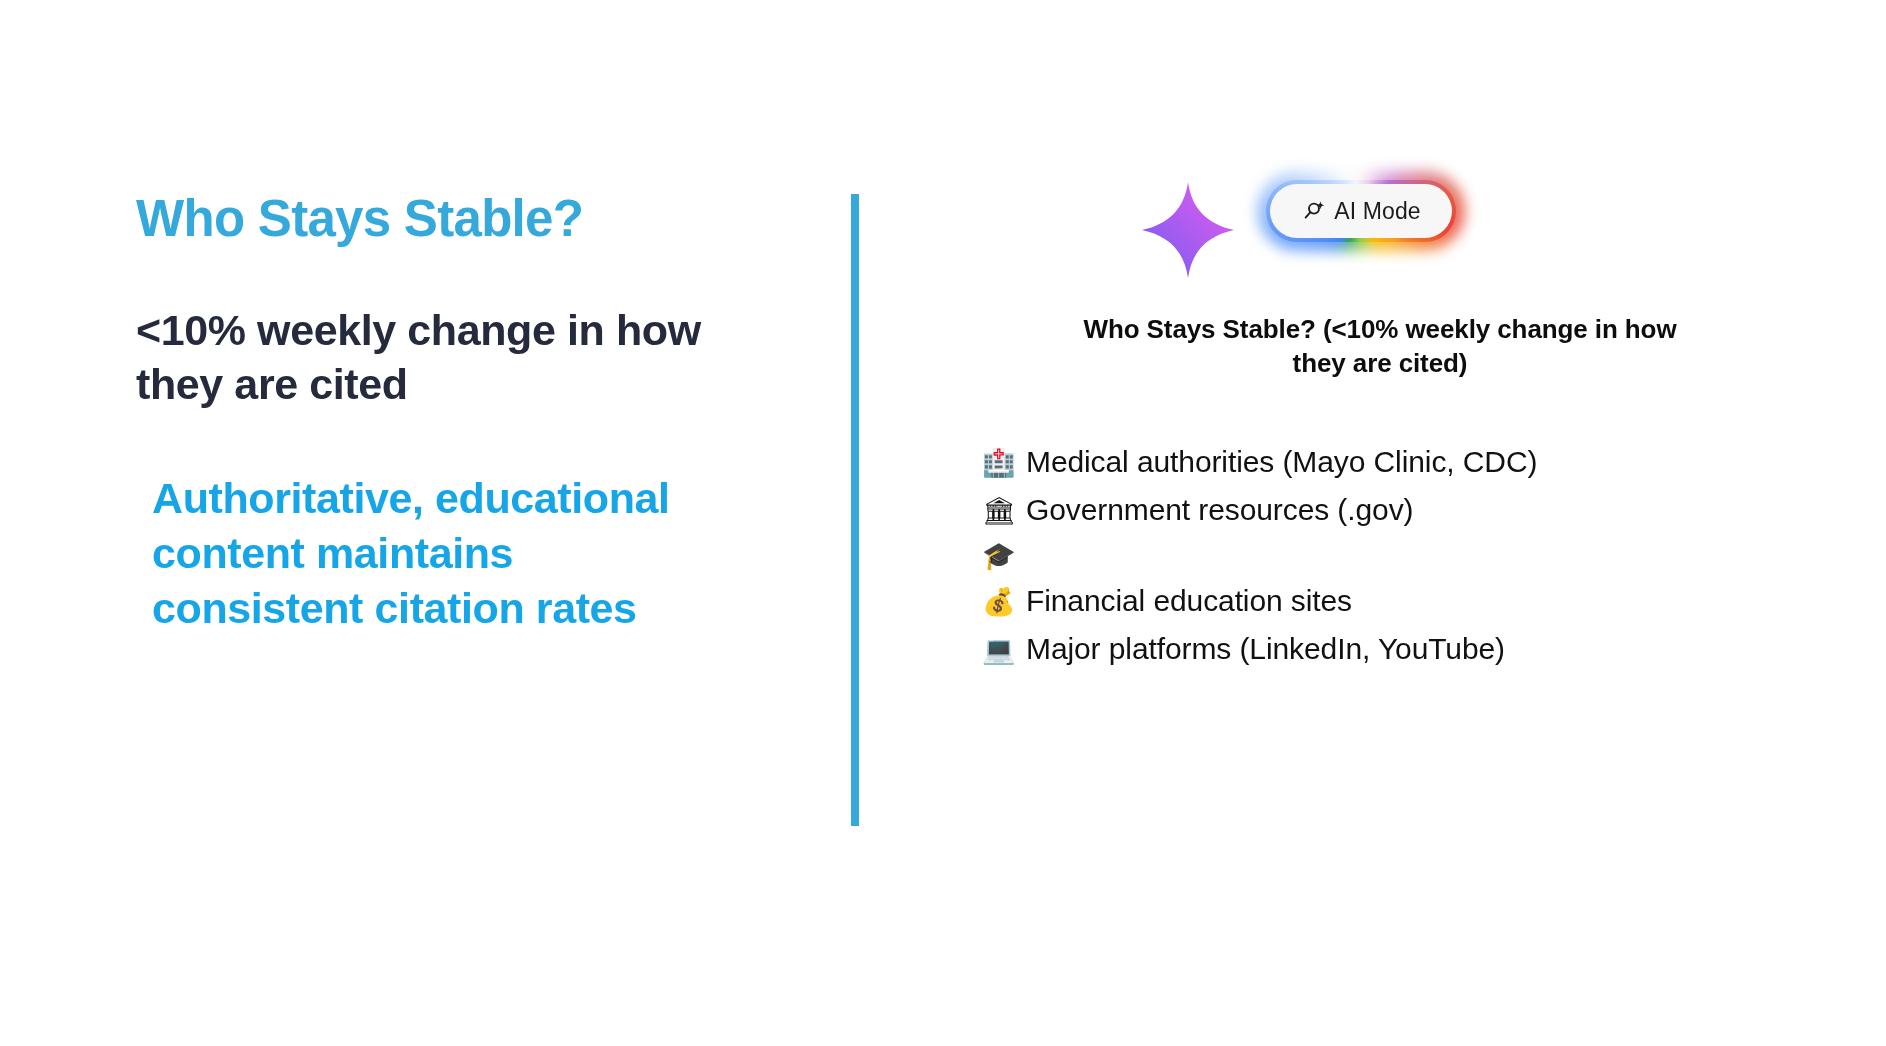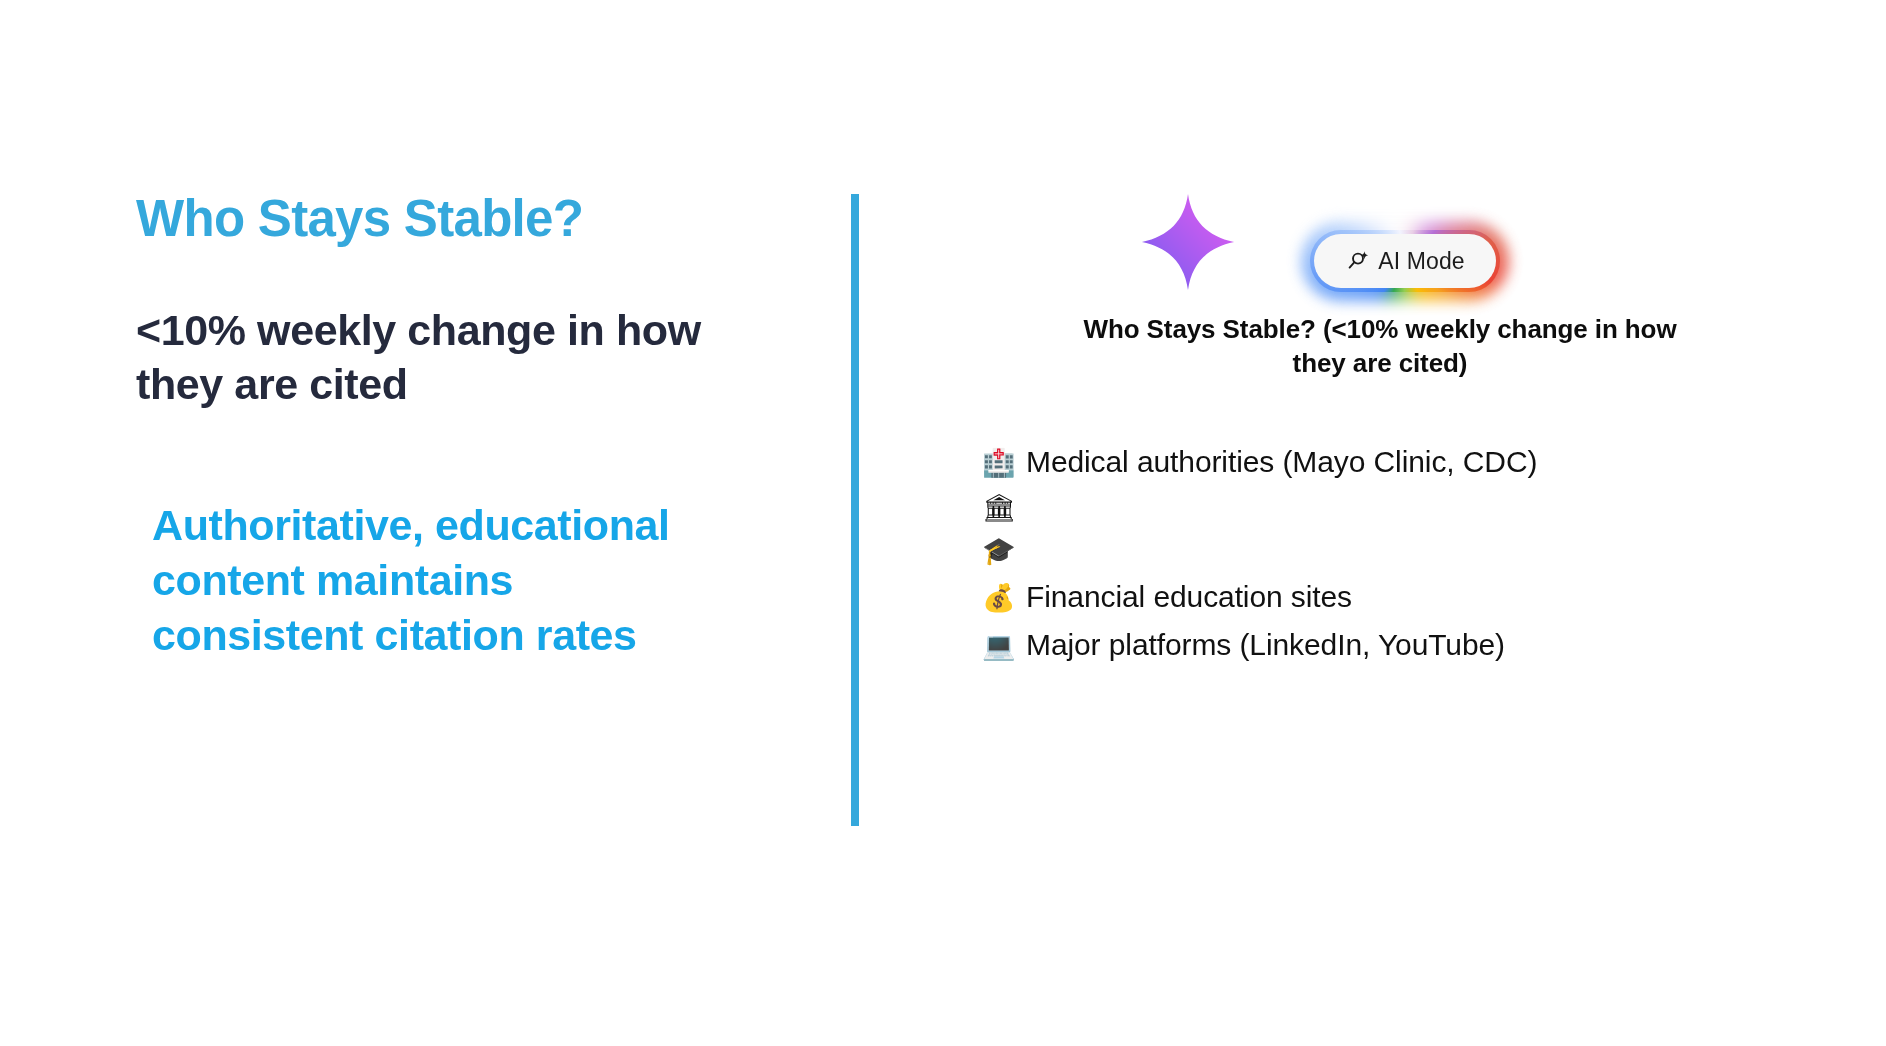--- a/index.html
+++ b/index.html
@@ -35,21 +35,21 @@
     color: #35a8dc;
     letter-spacing: -0.7px;
     margin: 0 0 56px 0;
   }
   .subhead {
     font-size: 43px;
     font-weight: 700;
     line-height: 1.26;
     color: #252a3d;
     letter-spacing: -0.4px;
-    margin: 0 0 87px 0;
+    margin: 0 0 60px 0;
     max-width: 590px;
   }
   .kicker {
     font-size: 43px;
     font-weight: 700;
     line-height: 1.27;
     color: #16a6e8;
     letter-spacing: -0.4px;
     margin: 16px;
     max-width: 560px;
@@ -68,23 +68,23 @@
   
   .right-col {
     position: absolute;
     left: 960px;
     top: 180px;
     width: 840px;
   }
 
   .badge-row {
     display: flex;
-    align-items: flex-end;
+    align-items: flex-start;
     justify-content: flex-start;
-    gap: 74px;
+    gap: 30px;
     padding-left: 180px;
     height: 112px;
   }
 
   .sparkle-star {
     width: 96px;
     height: 100px;
     flex: none;
     display: block;
   }
@@ -293,20 +293,21 @@
 
     <div class="panel-title">Who Stays Stable? (&lt;10% weekly change in how they are cited)</div>
 
     <ul class="bullet-list">
       <li class="bullet-item">
         <span class="bullet-emoji">🏥</span>
         <span>Medical authorities (Mayo Clinic, CDC)</span>
       </li>
       <li class="bullet-item">
         <span class="bullet-emoji">🏛</span>
+        <span>Government resources (.gov)</span>
       </li>
       <li class="bullet-item">
         <span class="bullet-emoji">🎓</span>
       </li>
       <li class="bullet-item">
         <span class="bullet-emoji">💰</span>
         <span>Financial education sites</span>
       </li>
       <li class="bullet-item">
         <span class="bullet-emoji">💻</span>

